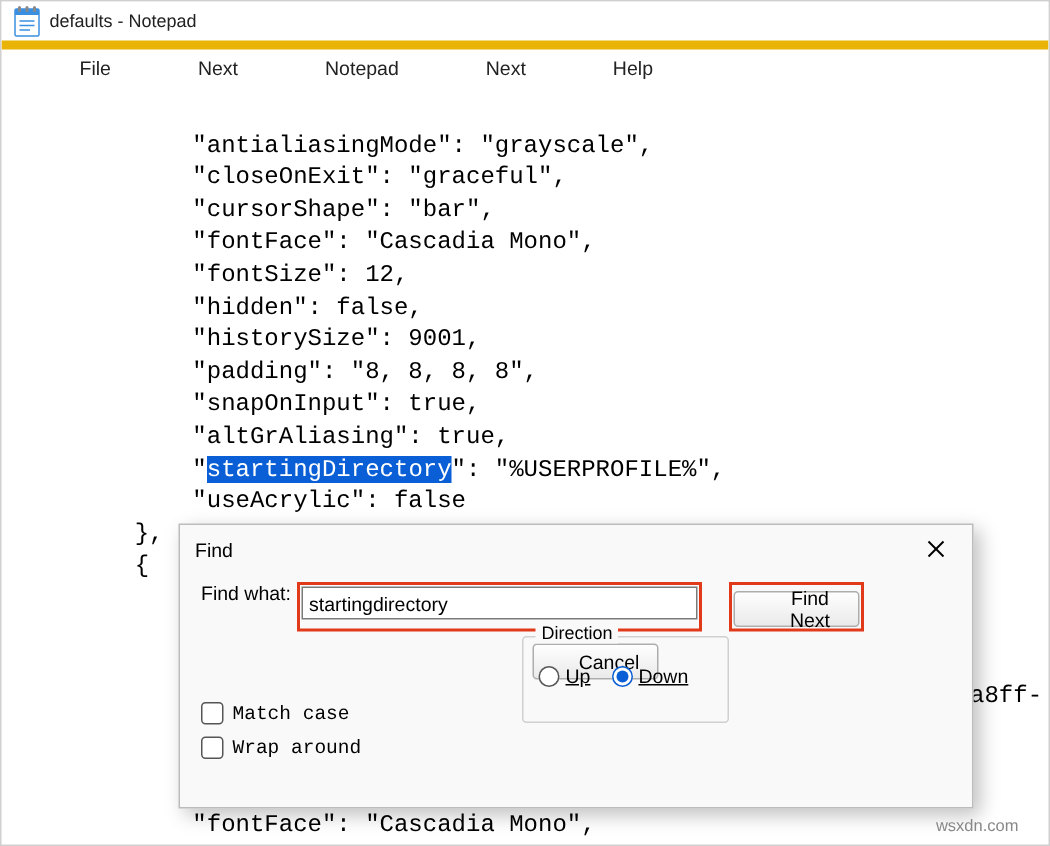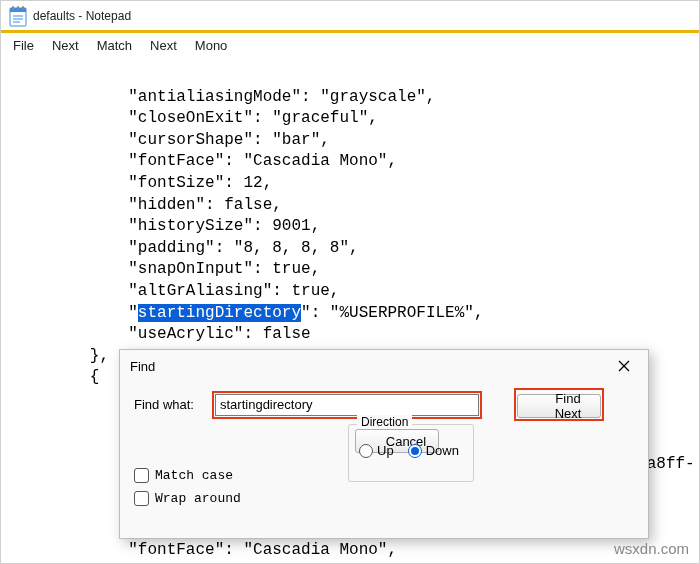--- a/index.html
+++ b/index.html
@@ -13,37 +13,37 @@
     overflow: hidden;
     position: relative;
     border: 1px solid #d0d0d0;
   }
   .titlebar {
     height: 32px;
     display: flex;
     align-items: center;
     padding: 0 8px;
     background: #fff;
-    border-bottom: 3px solid #eab308;
+    border-bottom: 6px solid #eab308;
   }
   .app-icon {
     width: 18px; height: 22px;
     margin-right: 6px;
   }
   .title-text { font-size: 12px; color: #222; }
   .menubar {
     height: 24px;
     display: flex;
     align-items: center;
     gap: 18px;
     padding: 0 12px;
     font-size: 13px;
     color: #222;
   }
-  .menubar span { cursor: default; }
+  .menubar span { cursor: default; margin-left: 40px; }
   .editor {
     font-family: Consolas, "Courier New", monospace;
     font-size: 16px;
     white-space: pre;
     padding: 8px 0 0 12px;
     color: #000;
     line-height: 1.35;
     position: relative;
   }
   .hl {
@@ -72,21 +72,21 @@
     font-size: 14px;
     width: 28px; height: 24px;
     display: flex; align-items: center; justify-content: center;
     cursor: default;
   }
   .find-body {
     padding: 6px 10px 10px 14px;
     position: relative;
     height: calc(100% - 32px);
   }
-  .row1 { display: flex; align-items: center; gap: 14px; }
+  .row1 { display: flex; gap: 0; }
   .lbl { width: 64px; font-size: 13px; }
   .input-wrap {
     border: 2px solid #e03a1a;
     padding: 1px;
   }
   .find-input {
     width: 264px;
     height: 22px;
     font-size: 13px;
     padding: 1px 4px;
@@ -110,26 +110,27 @@
   .btn-wrap-hl {
     border: 2px solid #e03a1a;
     padding: 1px;
     margin-left: 18px;
   }
   .btn-cancel-wrap { margin-left: 22px; margin-top: 8px; }
   .direction-group {
     position: absolute;
     left: 228px;
     top: 42px;
-    width: 126px;
+    width: 138px;
     height: 58px;
     border: 1px solid #d0d0d0;
     border-radius: 3px;
     padding: 12px 10px 6px 10px;
     font-size: 13px;
+    text-decoration: underline;
   }
   .direction-legend {
     position: absolute;
     top: -10px; left: 8px;
     background: #f9f9f9;
     padding: 0 4px;
     font-size: 12px;
   }
   .radio-row { display: flex; gap: 14px; margin-top: 6px; align-items: flex-start; }
   .radio {
@@ -150,22 +151,22 @@
     font-family: Liberation Mono, monospace;
   }
   .chk-row { display: flex; align-items: center; margin-top: 8px; }
   .chk {
     width: 15px; height: 15px;
     border: 1px solid #555; border-radius: 3px;
     background: #fff; margin-right: 6px;
   }
   .watermark {
     position: absolute;
-    right: 10px; bottom: 6px;
-    font-size: 15px;
+    right: 20px; bottom: 6px;
+    font-size: 11px;
     color: #888;
     font-family: Arial, sans-serif;
   }
 </style>
 </head>
 <body>
 
 <div class="titlebar">
   <span class="app-icon">
     <svg viewBox="0 0 18 22" width="18" height="22">
@@ -178,23 +179,23 @@
       <line x1="4" y1="14" x2="14" y2="14" stroke="#3a8fe0" stroke-width="1"></line>
       <line x1="4" y1="17" x2="11" y2="17" stroke="#3a8fe0" stroke-width="1"></line>
     </svg>
   </span>
   <span class="title-text">defaults - Notepad</span>
 </div>
 
 <div class="menubar">
   <span>File</span>
   <span>Next</span>
-  <span>Match</span>
+  <span>Notepad</span>
   <span>Next</span>
-  <span>Mono</span>
+  <span>Help</span>
 </div>
 
 <div class="editor">
 <span>            "antialiasingMode": "grayscale",</span>
 <span>            "closeOnExit": "graceful",</span>
 <span>            "cursorShape": "bar",</span>
 <span>            "fontFace": "Cascadia Mono",</span>
 <span>            "fontSize": 12,</span>
 <span>            "hidden": false,</span>
 <span>            "historySize": 9001,</span>

